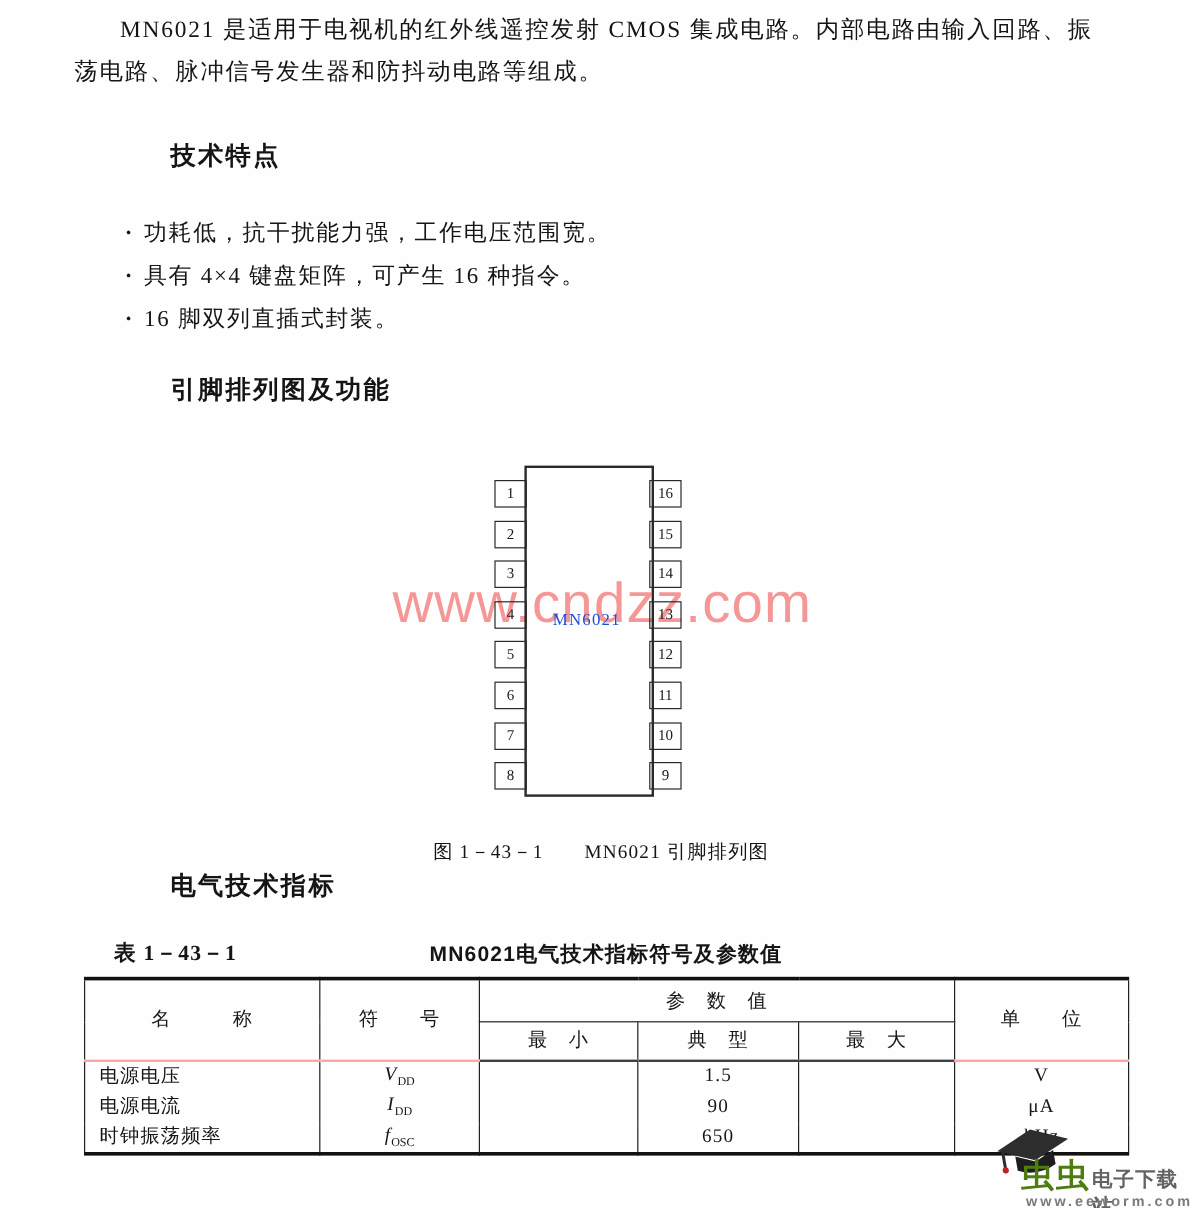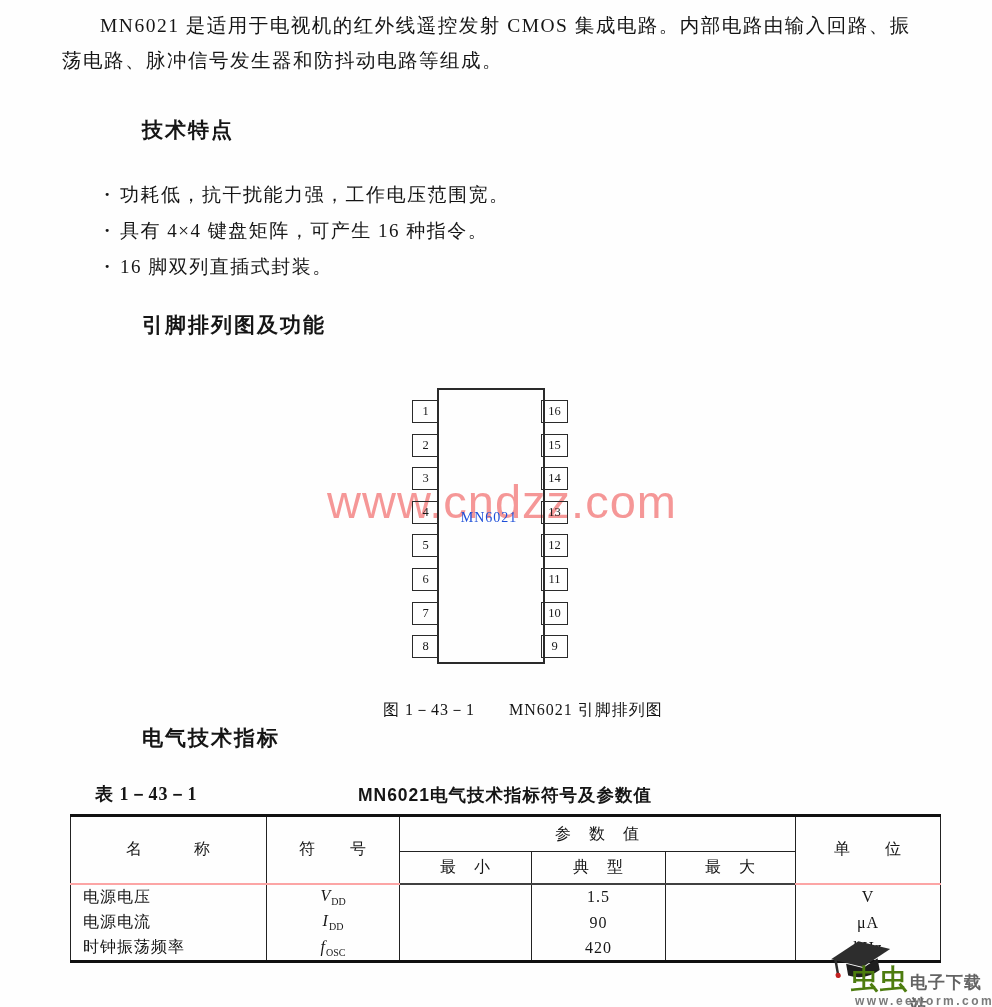--- a/index.html
+++ b/index.html
@@ -50,21 +50,21 @@
   }
   .pin-col{position:absolute;top:14px;display:flex;flex-direction:column;gap:10.6px;}
   .pin-col.left{left:2px;}
   .pin-col.right{left:131px;}
   .pin{
     width:25px;height:21px;border:1.5px solid #2a2a2a;
     display:flex;align-items:center;justify-content:center;
     font-size:12.5px;color:#1a1a1a;background:transparent;
   }
   .fig-caption{
-    position:absolute;left:383px;top:700px;
+    position:absolute;left:361px;top:700px;
     font-size:16px;letter-spacing:1px;
   }
   
   .table-label{
     position:absolute;left:95px;top:782px;
     font-size:18px;font-weight:bold;letter-spacing:1px;
     font-family:"Liberation Serif",serif;
   }
   .table-title{
     position:absolute;left:70px;top:783px;width:870px;text-align:center;
@@ -196,21 +196,21 @@
     <td class="sym"><i>I</i><sub>DD</sub></td>
     <td></td>
     <td>90</td>
     <td></td>
     <td>μA</td>
   </tr>
   <tr class="brow">
     <td class="name">时钟振荡频率</td>
     <td class="sym"><i>f</i><sub>OSC</sub></td>
     <td></td>
-    <td>420</td>
+    <td>650</td>
     <td></td>
     <td>kHz</td>
   </tr>
 </tbody>
   </table>
 
 <div class="site-logo">
   <svg class="cap-icon" width="62" height="44" viewBox="0 0 62 44">
     <polygon points="31,1 61,14 31,27 1,14" fill="#2d2d2d"></polygon>
     <path d="M15,21 L15,33 Q31,41 47,33 L47,21 L31,28 Z" fill="#1e1e1e"></path>

